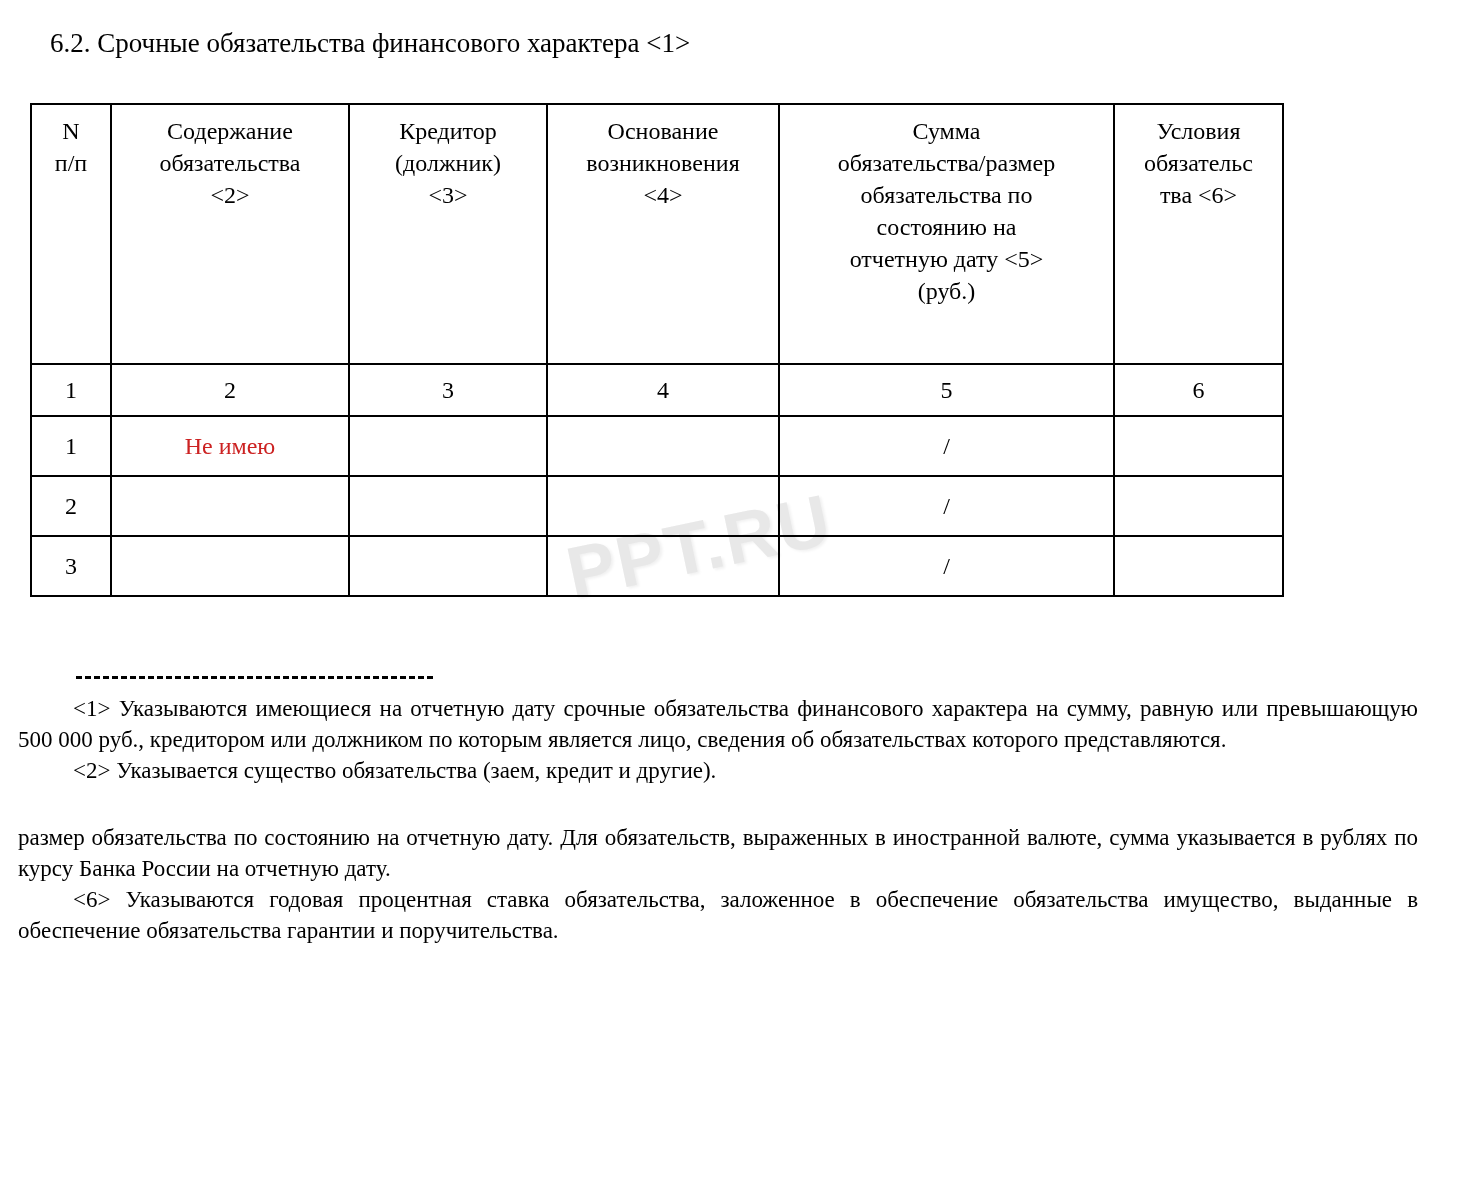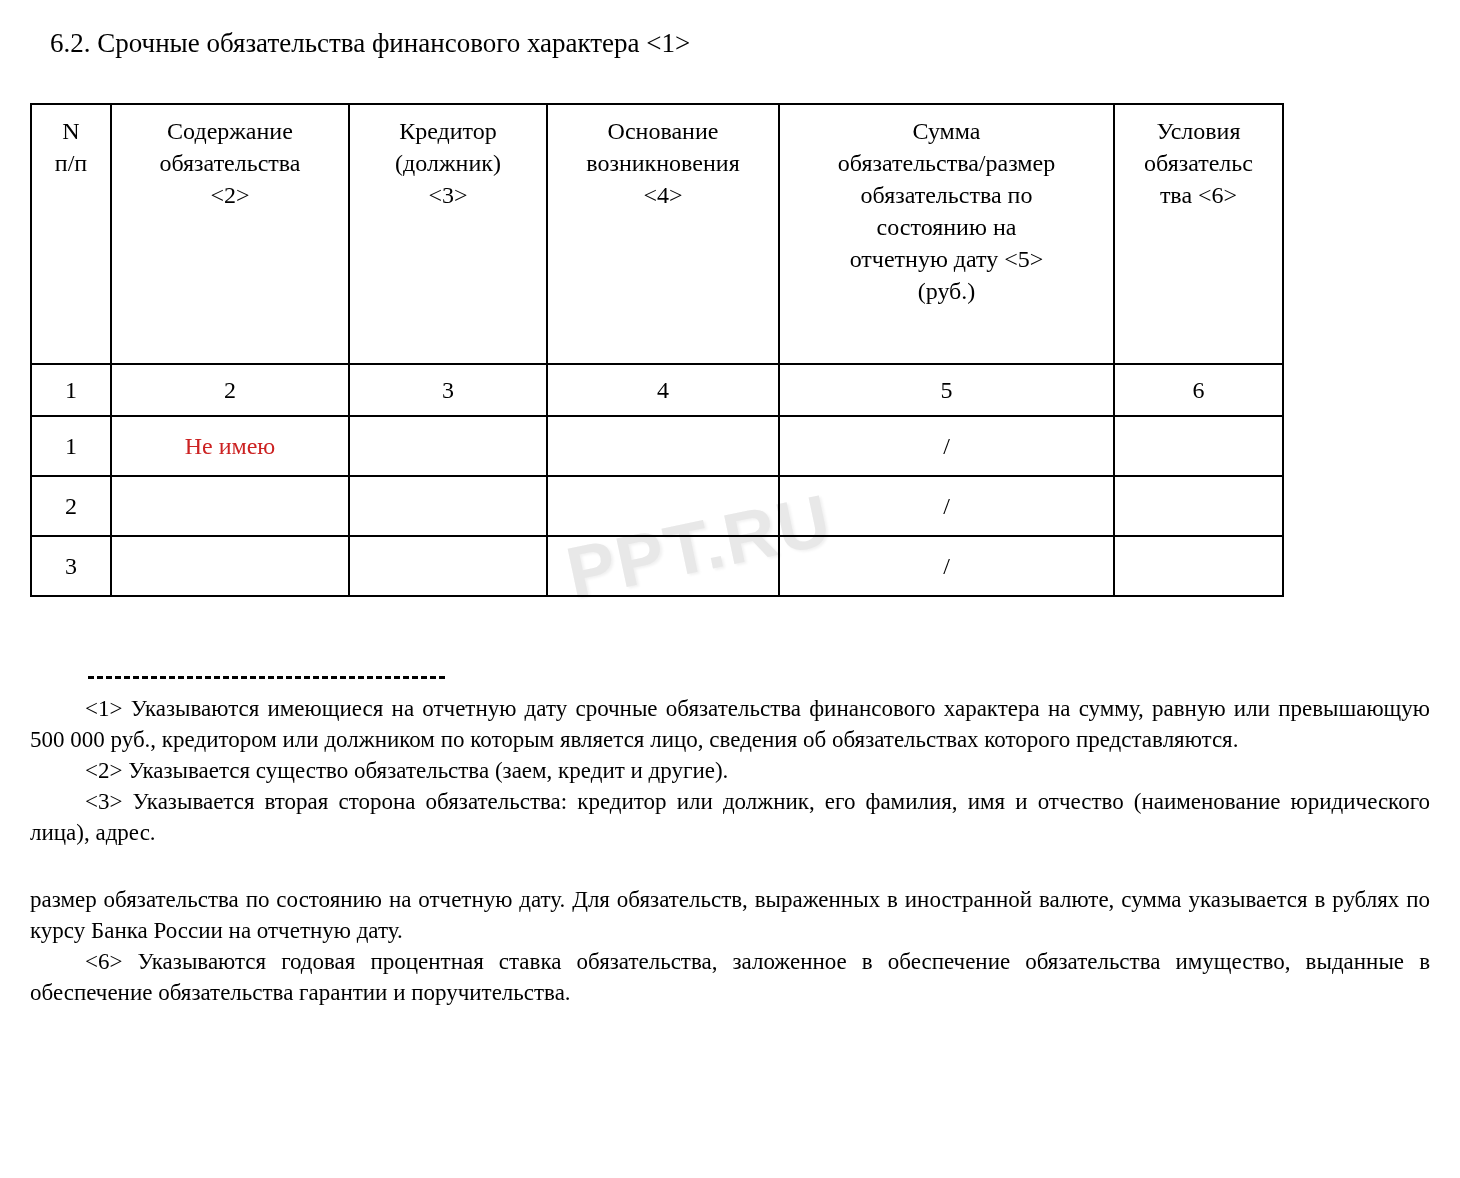--- a/index.html
+++ b/index.html
@@ -94,21 +94,21 @@
   .not-available {
     color: #cc2222;
   }
   td.cell-sum {
     text-align: center;
   }
 
   
   .footnotes {
     position: absolute;
-    left: 30px;
+    left: 18px;
     top: 676px;
     width: 1400px;
     z-index: 2;
     font-size: 23px;
     line-height: 31px;
   }
   .sep-line {
     margin-left: 58px;
     width: 357px;
     border-top: 3px dashed #000000;
@@ -216,16 +216,15 @@
         <td></td>
       </tr>
     </tbody>
   </table>
 </div>
 
 <div class="footnotes">
   <div class="sep-line"></div>
   <p class="fn">&lt;1&gt; Указываются имеющиеся на отчетную дату срочные обязательства финансового характера на сумму, равную или превышающую 500 000 руб., кредитором или должником по которым является лицо, сведения об обязательствах которого представляются.</p>
   <p class="fn">&lt;2&gt; Указывается существо обязательства (заем, кредит и другие).</p>
-  <p class="fn">&lt;3&gt; Указывается вторая сторона обязательства: кредитор или должник, его фамилия, имя и отчество (наименование юридического лица), адрес.</p>
   <p class="fn fn-5-tail">размер обязательства по состоянию на отчетную дату. Для обязательств, выраженных в иностранной валюте, сумма указывается в рублях по курсу Банка России на отчетную дату.</p>
   <p class="fn">&lt;6&gt; Указываются годовая процентная ставка обязательства, заложенное в обеспечение обязательства имущество, выданные в обеспечение обязательства гарантии и поручительства.</p>
 </div>
 
 </body></html>

